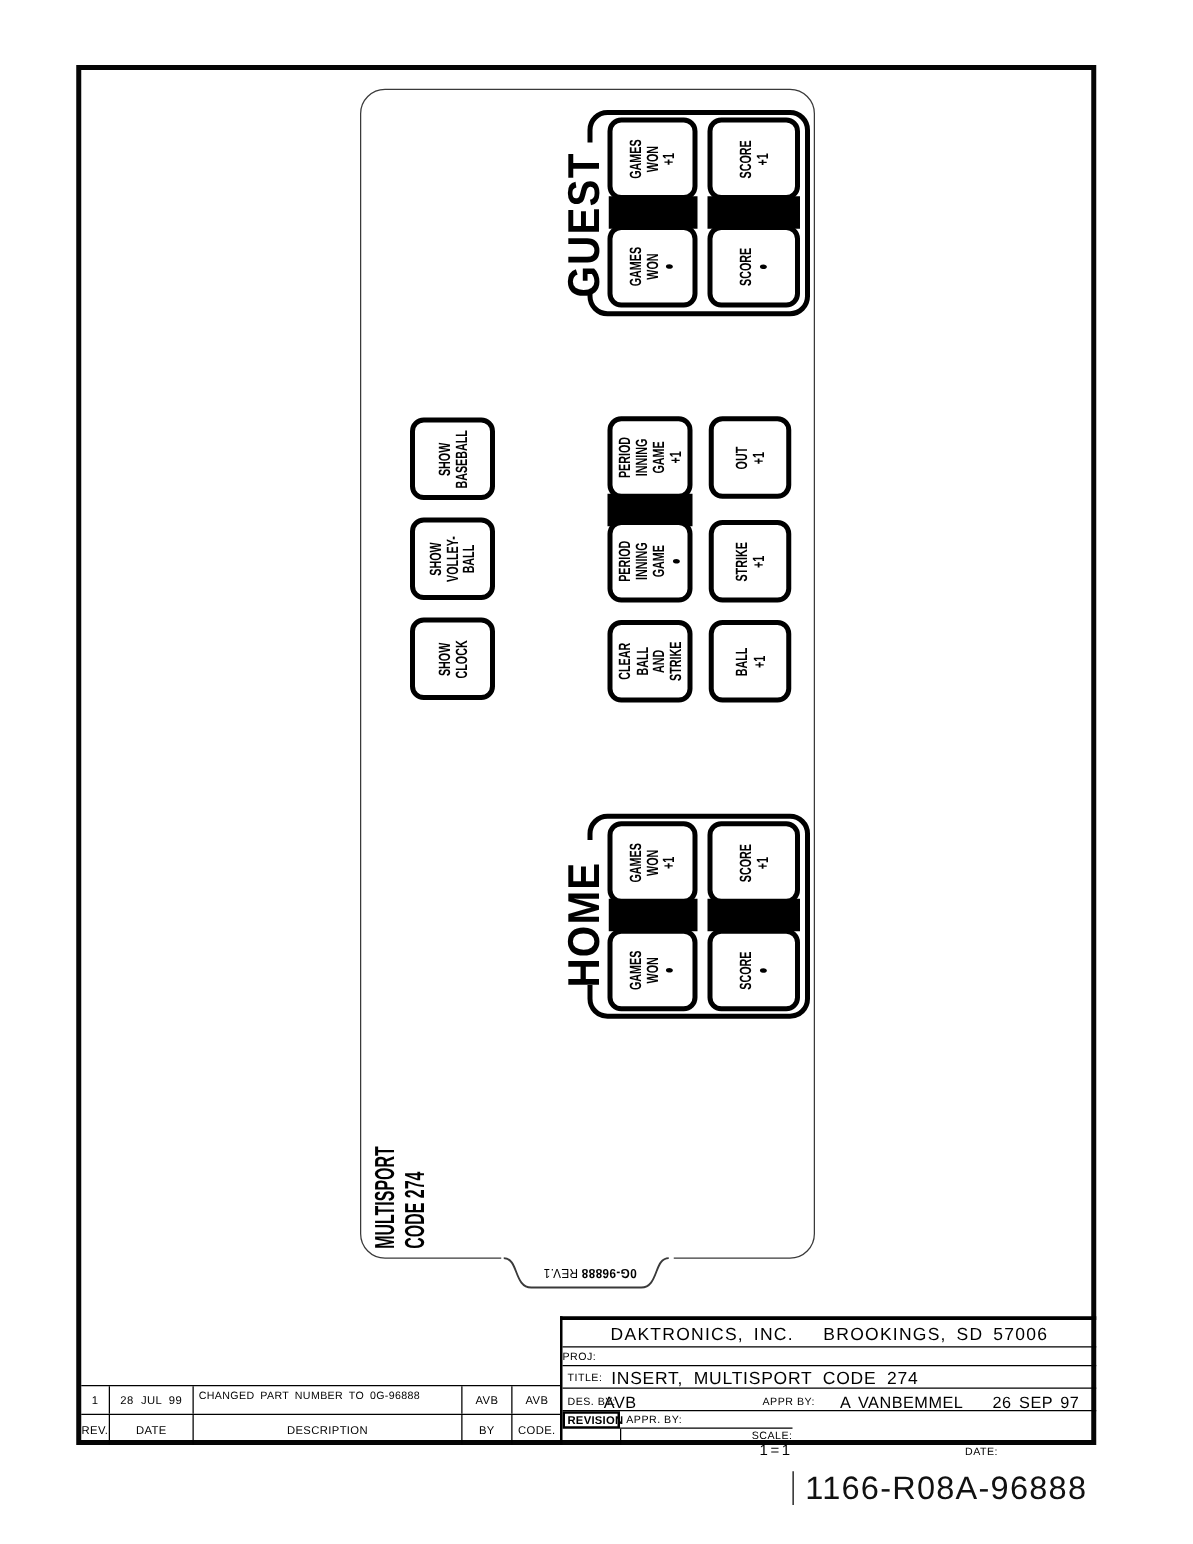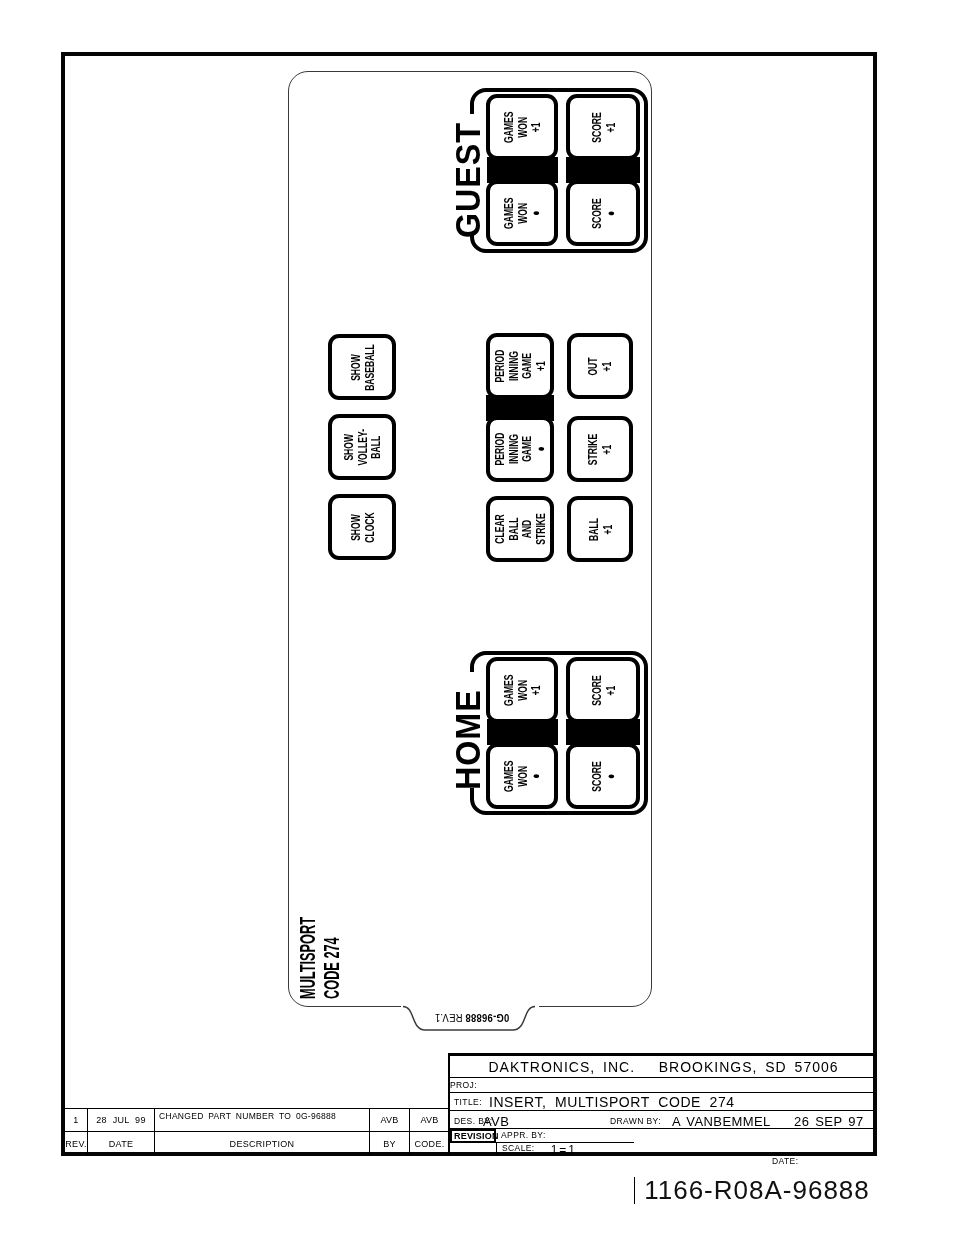--- a/index.html
+++ b/index.html
@@ -62,21 +62,21 @@
   .tb-des { height:18px; border-bottom:1.5px solid #000; }
   .tb-bottom { height:26.5px; }
   .lbl { font-size:8.5px; letter-spacing:0.4px; }
   .val-md { font-size:13px; letter-spacing:0.4px; word-spacing:2px; }
   .val-lg { font-size:14px; letter-spacing:0.6px; word-spacing:4px; }
   .revision-cell { left:0; top:0; width:46px; height:13.5px; border:2.5px solid #000;
     display:flex; align-items:center; padding-left:2px; font-size:9px; font-weight:bold; letter-spacing:0.2px; }
   .appr-cell { left:46px; top:0; width:138px; height:13.5px; border-bottom:1.5px solid #000;
     display:flex; align-items:center; padding-left:5px; }
   .scale-cell { left:46px; top:13.5px; width:138px; height:13px; border-left:1.5px solid #000;
-    display:flex; align-items:flex-start; padding-left:5px; }
+    display:flex; align-items:flex-end; padding-left:5px;flex-direction:column; }
   .number-cell { left:184px; top:0; width:245px; height:26.5px; border-left:1.5px solid #000;
     display:flex; align-items:center; justify-content:center;
     font-size:26px; letter-spacing:1px; color:#111;margin-top:48px; }
   .scale-val { font-size:12px; letter-spacing:2px; margin-left:16px; }
 
   
   .revtable { left:65px; top:1108px; width:384px; height:48px; border-top:1.5px solid #000;
     display:flex; flex-direction:column; }
   .rt-row { display:flex; width:100%; }
   .rt-data { height:23px; border-bottom:1px solid #000; }
@@ -208,21 +208,21 @@
     <div class="tb-row tb-proj">
       <span class="lbl" style="margin-left:0;">PROJ:</span>
     </div>
     <div class="tb-row tb-title">
       <span class="lbl" style="margin-left:4px;">TITLE:</span>
       <span class="val-lg" style="margin-left:7px;">INSERT, MULTISPORT CODE 274</span>
     </div>
     <div class="tb-row tb-des">
       <span class="abs lbl" style="left:4px;top:5px;">DES. BY:</span>
       <span class="abs val-md" style="left:33px;top:3px;">AVB</span>
-      <span class="abs lbl" style="left:160px;top:5px;">DRAWN BY:</span>
+      <span class="abs lbl" style="left:160px;top:5px;">APPR BY:</span>
       <span class="abs val-md" style="left:200px;top:3px;margin-left:22px;">A VANBEMMEL</span>
       <span class="abs lbl" style="left:322px;top:5px;margin-top:40px;">DATE:</span>
       <span class="abs val-md" style="left:344px;top:3px;">26 SEP 97</span>
     </div>
     <div class="tb-row tb-bottom">
       <div class="abs revision-cell">
         <span>REVISION</span>
       </div>
       <div class="abs appr-cell">
         <span class="lbl">APPR. BY:</span>

